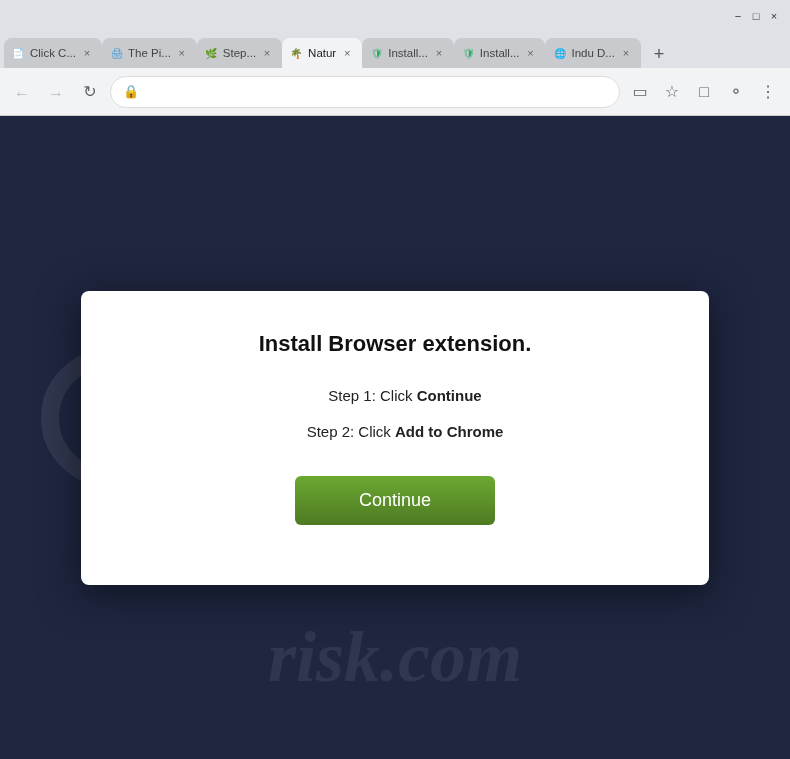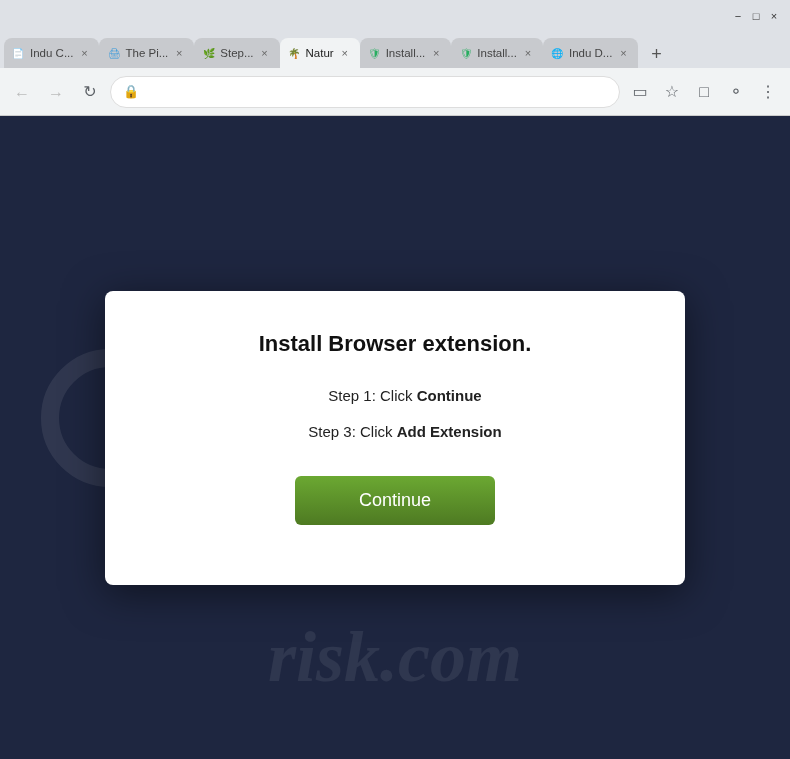--- a/index.html
+++ b/index.html
@@ -226,21 +226,21 @@
       height: 200px;
       opacity: 0.08;
       pointer-events: none;
     }
 
     
     .modal-card {
       background: #fff;
       border-radius: 8px;
       padding: 40px 70px;
-      width: 580px;
+      width: 628px;
       box-shadow: 0 8px 40px rgba(0,0,0,0.5);
       position: relative;
       z-index: 10;
       text-align: center;
     }
 
     .modal-title {
       font-size: 22px;
       font-weight: bold;
       color: #111;
@@ -306,21 +306,21 @@
     <div class="title-bar-controls">
       <div class="window-btn">−</div>
       <div class="window-btn">□</div>
       <div class="window-btn">×</div>
     </div>
   </div>
 
   <div class="tabs-bar" id="tabs-container">
   <div class="tab">
       <span class="tab-favicon orange">📄</span>
-      <span class="tab-label">Indu C...</span>
+      <span class="tab-label">Click C...</span>
       <span class="tab-close">×</span>
     </div>
       <div class="tab">
       <span class="tab-favicon blue">🖨</span>
       <span class="tab-label">The Pi...</span>
       <span class="tab-close">×</span>
     </div>
       <div class="tab">
       <span class="tab-favicon green">🌿</span>
       <span class="tab-label">Step...</span>
@@ -375,20 +375,20 @@
       </svg>
     </div>
 
     <div class="watermark">risk.com</div>
 
     <div class="modal-card">
       <div class="modal-title">Install Browser extension.</div>
 
       <div class="steps-list" id="steps-container">
       <div class="step-item"><span>Step 1: Click </span><strong>Continue</strong></div>
-          <div class="step-item"><span>Step 3: Click </span><strong>Add Extension</strong></div>
+          <div class="step-item"><span>Step 2: Click </span><strong>Add to Chrome</strong></div>
         </div>
 
       <button class="continue-btn">Continue</button>
 
     </div>
   </div>
 </div>
 
 </body></html>

